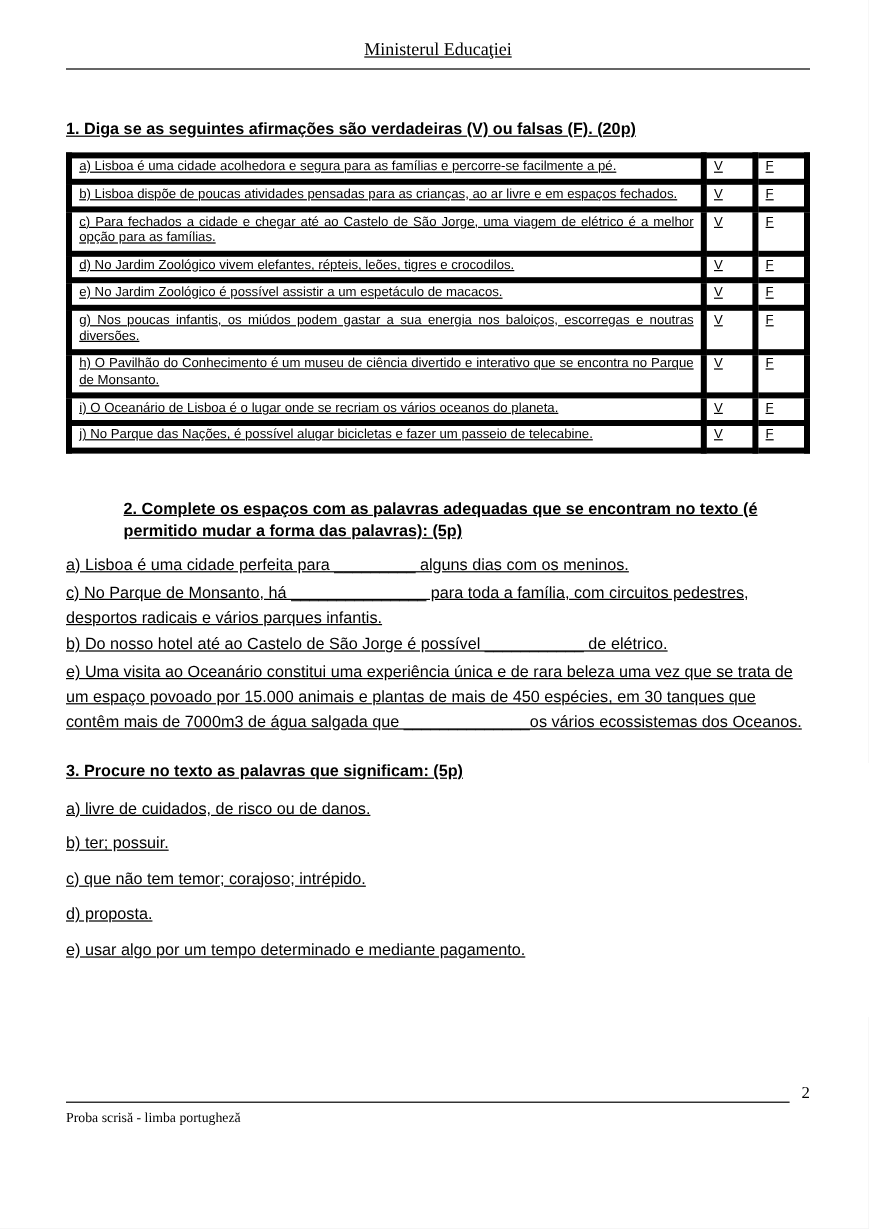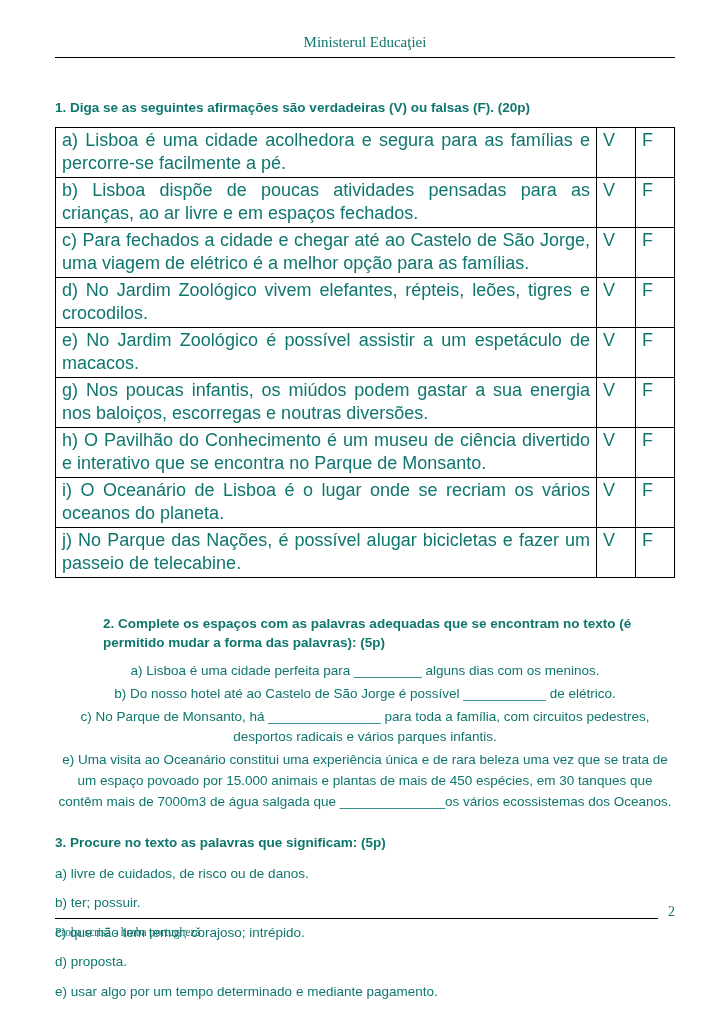--- a/index.html
+++ b/index.html
@@ -5,52 +5,53 @@
   html,body { margin:0; padding:0; background:#e8e8e8; }
   .page {
     position:relative;
     width:724px; height:1024px;
     margin:0 auto;
     background:#ffffff;
     box-sizing:border-box;
     padding:34px 49px 0 55px;
     font-family:"Liberation Sans", sans-serif;
     font-size:13.5px;
-    color:#0f766e;
+    color:#000000;
+    text-decoration:underline;
   }
   .doc-header {
     text-align:center;
     font-family:"Liberation Serif", serif;
     font-size:15px;
     padding-bottom:6px;
     border-bottom:1.5px solid #000;
   }
   .q-title {
     font-weight:bold;
     font-size:13.5px;
     line-height:1.45;
   }
   .q1-title { margin-top:40px; }
   table.vf-table {
     border-collapse:collapse;
     width:100%;
     margin-top:9px;
   }
   table.vf-table td {
-    border:1px solid #000000;
+    border:5px solid #000000;
     padding:1.5px 6px 2.5px 6px;
     vertical-align:top;
     line-height:1.25;
-    font-size:18px;
+    font-size:11px;
   }
   td.stmt { text-align:justify; }
   td.vf { width:26px; text-align:left; padding-left:7px; }
   .q2-title { margin-top:36px;margin-left:48px; }
   .fill-list { margin-top:8px; }
-  .fill-item { margin:2px 0; line-height:1.55; text-align:center; }
+  .fill-item { margin:2px 0; line-height:1.55; text-align:left; }
   .q3-title { margin-top:20px; }
   .def-list { margin-top:12px; }
   .def-item { margin:0 0 12px 0; line-height:1.3; }
   .footer {
     position:absolute;
     top:905px; left:55px; right:49px;
     font-family:"Liberation Serif", serif;
   }
   .footer-rule-row {
     display:flex; align-items:flex-end; gap:10px;
@@ -132,23 +133,23 @@
     <td class="vf">F</td>
   </tr>
 </tbody>
   </table>
 
   <div class="q-title q2-title">2. Complete os espaços com as palavras adequadas que se encontram no texto (é permitido mudar a forma das palavras): (5p)</div>
 
   <div class="fill-list">
   <p class="fill-item">a) Lisboa é uma cidade perfeita para _________ alguns dias com os meninos.</p>
 
+  <p class="fill-item">c) No Parque de Monsanto, há _______________ para toda a família, com circuitos pedestres, desportos radicais e vários parques infantis.</p>
+
   <p class="fill-item">b) Do nosso hotel até ao Castelo de São Jorge é possível ___________ de elétrico.</p>
-
-  <p class="fill-item">c) No Parque de Monsanto, há _______________ para toda a família, com circuitos pedestres, desportos radicais e vários parques infantis.</p>
 
 
   <p class="fill-item">e) Uma visita ao Oceanário constitui uma experiência única e de rara beleza uma vez que se trata de um espaço povoado por 15.000 animais e plantas de mais de 450 espécies, em 30 tanques que contêm mais de 7000m3 de água salgada que ______________os vários ecossistemas dos Oceanos.</p>
 </div>
 
   <div class="q-title q3-title">3. Procure no texto as palavras que significam: (5p)</div>
 
   <div class="def-list">
   <p class="def-item">a) livre de cuidados, de risco ou de danos.</p>
 

